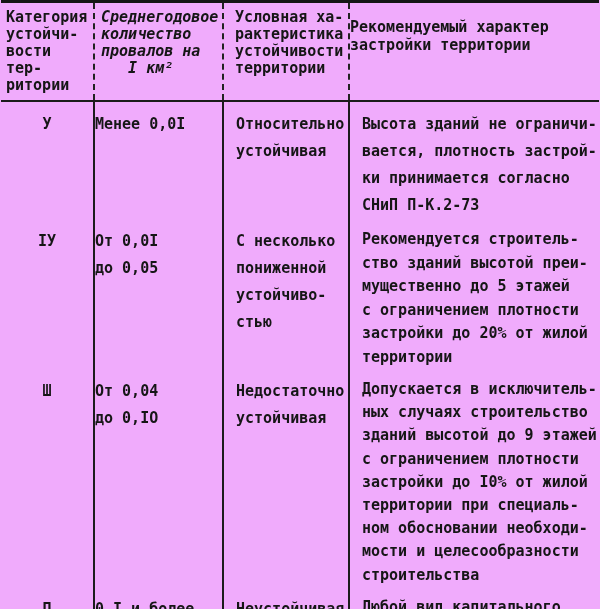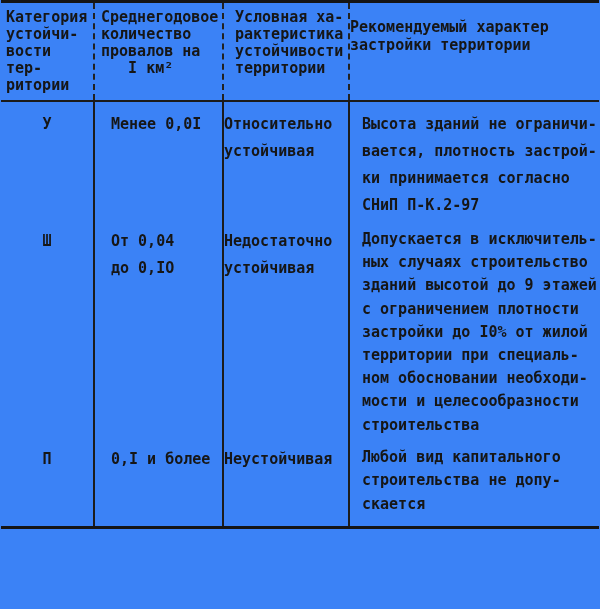--- a/index.html
+++ b/index.html
@@ -4,21 +4,21 @@
 <style>
   html, body {
     margin: 0;
     padding: 0;
     background: #ffffff;
   }
   .page {
     position: relative;
     width: 600px;
     height: 609px;
-    background: #3b82f6;
+    background: #f0abfc;
     color: #161616;
     font-family: "DejaVu Sans Mono", "Liberation Mono", monospace;
     font-weight: bold;
     overflow: hidden;
   }
   table.doc-table {
     width: 598px;
     margin: 0 1px;
     border-collapse: collapse;
     border-top: 3px solid #151515;
@@ -40,33 +40,33 @@
 
   
   thead th {
     height: 82px;
     border-bottom: 2px solid #1b1b1b;
     text-align: left;
     line-height: 17px;
     padding-top: 6px;
   }
   thead th.h1 { padding-left: 5px; }
-  thead th.h2 { border-left: 2px dashed #222; padding-left: 6px; }
+  thead th.h2 { border-left: 2px dashed #222; padding-left: 6px; font-style: italic; }
   thead th.h3 { border-left: 2px dashed #222; padding-left: 11px; }
   thead th.h4 {
     border-left: 2px dashed #222;
     padding-top: 15px;
     line-height: 18px;
   }
 
   
   tbody td { padding-top: 9px; line-height: 27px; }
   tbody td.b1 { text-align: center; }
-  tbody td.b2 { border-left: 2px solid #1c1c1c; padding-left: 16px; }
-  tbody td.b3 { border-left: 2px solid #1c1c1c; padding-left: 0; }
+  tbody td.b2 { border-left: 2px solid #1c1c1c; padding-left: 0; }
+  tbody td.b3 { border-left: 2px solid #1c1c1c; padding-left: 12px; }
   tbody td.b4 { border-left: 2px solid #1c1c1c; padding-left: 12px; line-height: 23.5px; }
 
   tr.r1 td { height: 92px; }
   tr.r1 td.b4 { line-height: 27px; }
   tr.r2 td { height: 133px; }
   tr.r3 td { height: 200px; }
   tr.r3 td.b4 { line-height: 23.2px; }
   tr.r4 td { height: 80px; }
 </style>
 </head>
@@ -100,21 +100,36 @@
     </thead>
     <tbody>
       <tr class="r1">
         <td class="b1">У</td>
         <td class="b2">Менее 0,0I</td>
         <td class="b3">Относительно
 устойчивая</td>
         <td class="b4">Высота зданий не ограничи-
 вается, плотность застрой-
 ки принимается согласно
-СНиП П-К.2-97</td>
+СНиП П-К.2-73</td>
+      </tr>
+      <tr class="r2">
+        <td class="b1">IУ</td>
+        <td class="b2">От 0,0I
+до 0,05</td>
+        <td class="b3">С несколько
+пониженной
+устойчиво-
+стью</td>
+        <td class="b4">Рекомендуется строитель-
+ство зданий высотой преи-
+мущественно до 5 этажей
+с ограничением плотности
+застройки до 20% от жилой
+территории</td>
       </tr>
       <tr class="r3">
         <td class="b1">Ш</td>
         <td class="b2">От 0,04
 до 0,IO</td>
         <td class="b3">Недостаточно
 устойчивая</td>
         <td class="b4">Допускается в исключитель-
 ных случаях строительство
 зданий высотой до 9 этажей

